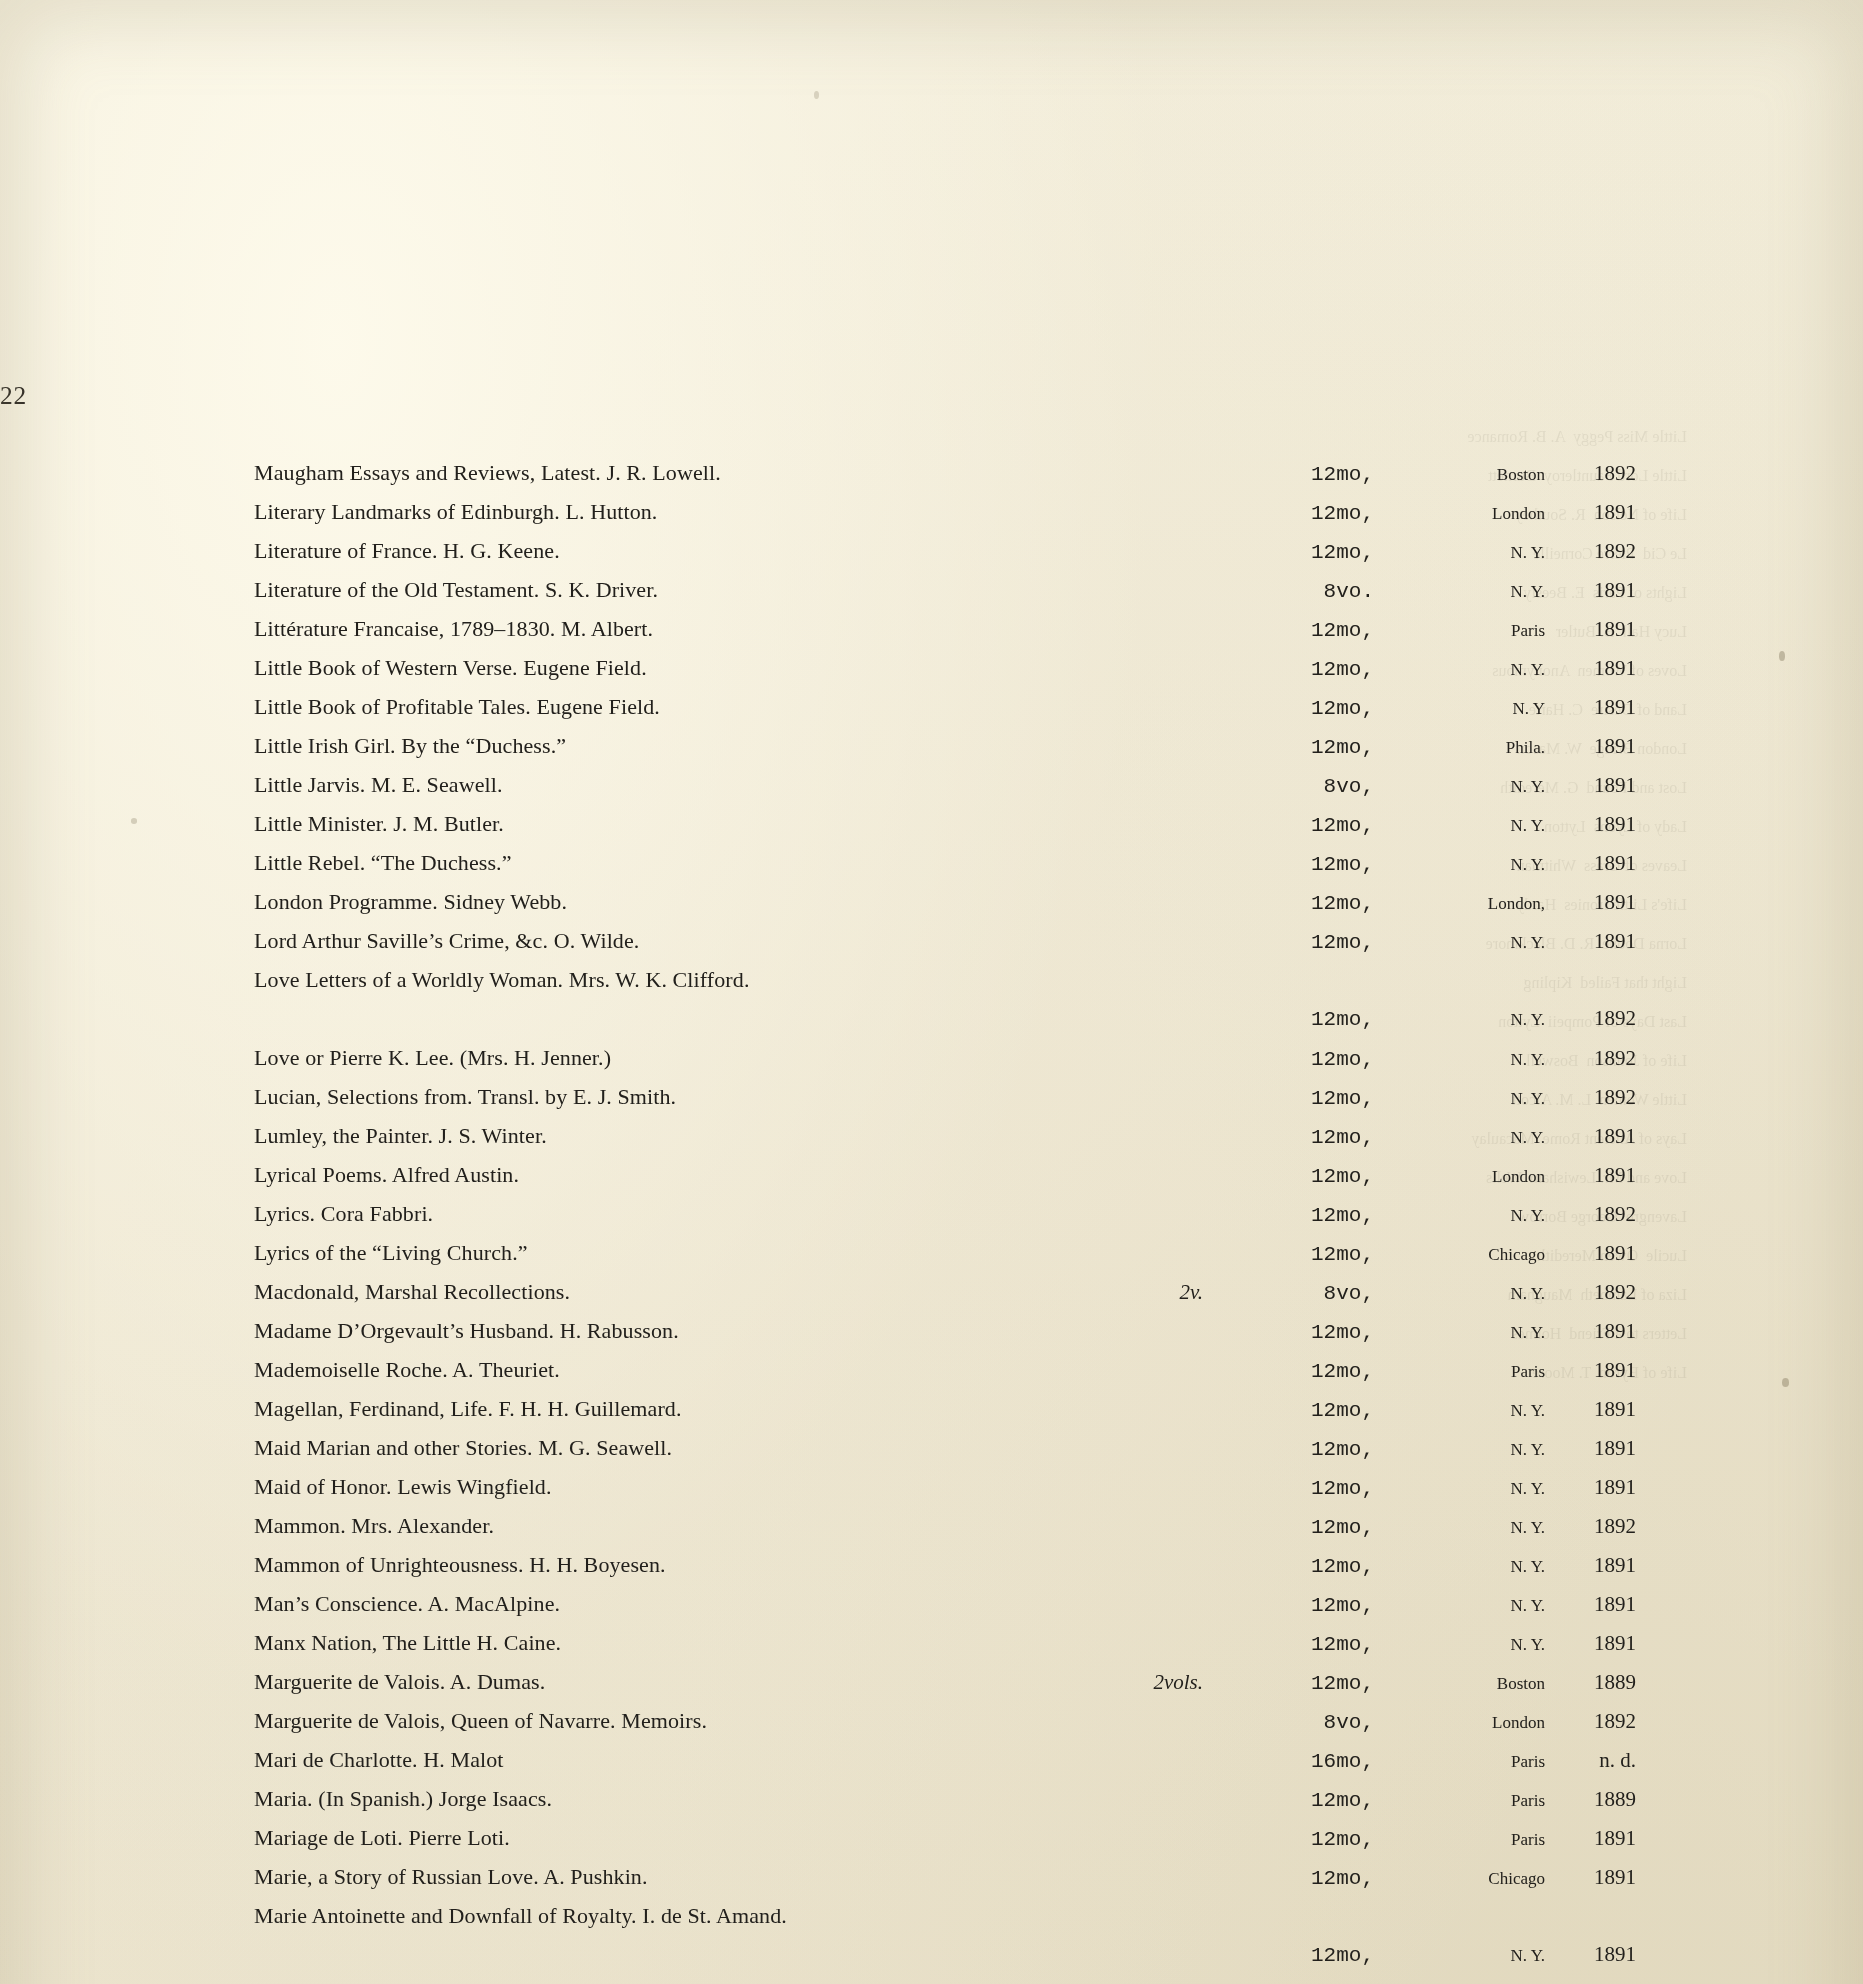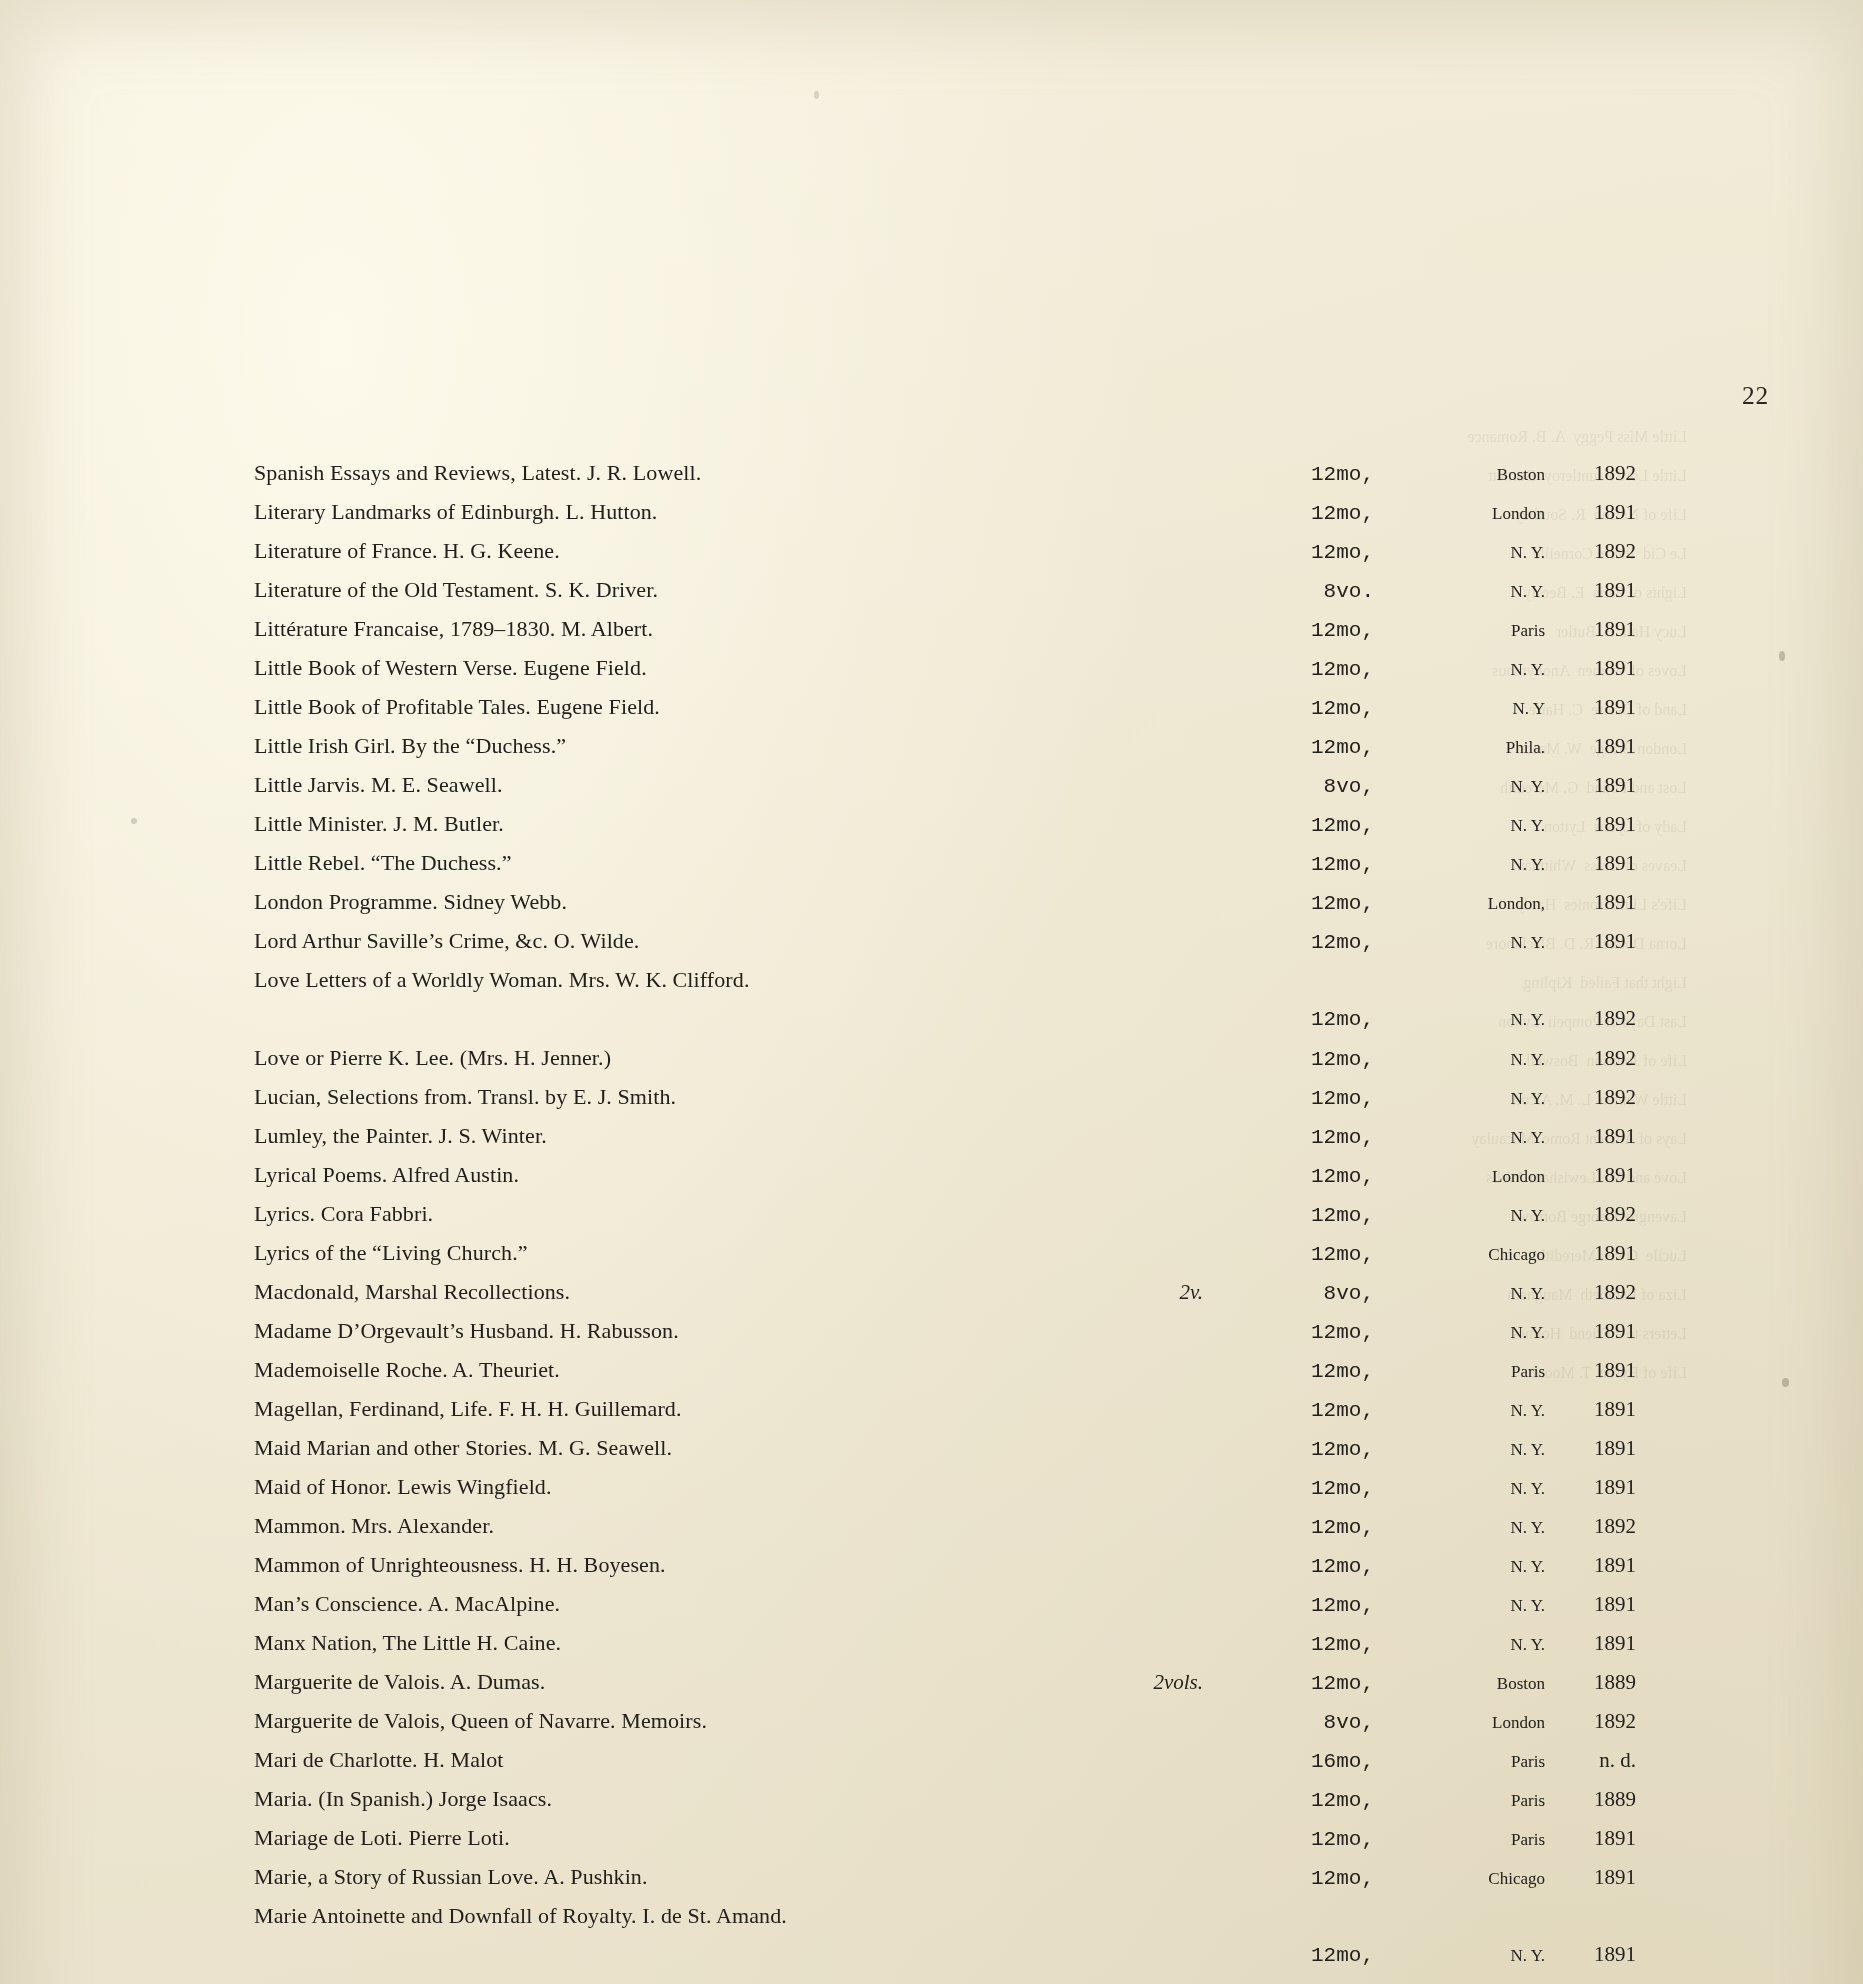--- a/index.html
+++ b/index.html
@@ -44,23 +44,23 @@
     font-size: 16px;
     line-height: 39px;
     color: #4a4535;
     pointer-events: none;
     white-space: pre;
     font-family: "Liberation Serif", serif;
   }
   .pagenum {
     position: absolute;
     top: 381px;
-    left: 16px;
+    left: 0;
     width: 1753px;
-    text-align: right;
+    text-align: left;
     font-size: 25.4px;
     letter-spacing: 0.8px;
     color: #2a2722;
   }
   .content {
     position: absolute;
     left: 254px;
     top: 462px;
     width: 1382px;
   }
@@ -147,21 +147,21 @@
 Liza of Lambeth  Maugham
 Letters to a Friend  Holmes
 Life of Byron  T. Moore</div>
 
   <div class="pagenum">22</div>
 
   <div class="content">
     <table class="entries">
       <tbody id="entries-body">
           <tr class="row">
-            <td class="title">Spanish Essays and Reviews, Latest.   J. R. Lowell.</td>
+            <td class="title">Maugham Essays and Reviews, Latest.   J. R. Lowell.</td>
             <td class="vols"></td>
             <td class="size">12mo,</td>
             <td class="place">Boston</td>
             <td class="year">1892</td>
           </tr>
           <tr class="row">
             <td class="title">Literary Landmarks of Edinburgh.   L. Hutton.</td>
             <td class="vols"></td>
             <td class="size">12mo,</td>
             <td class="place">London</td>

